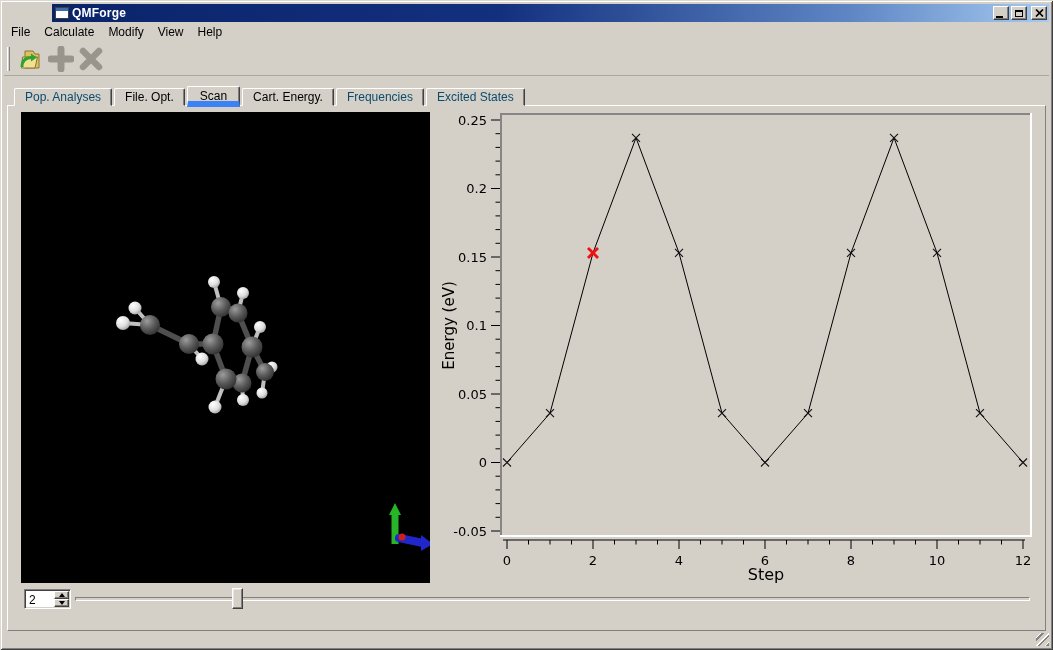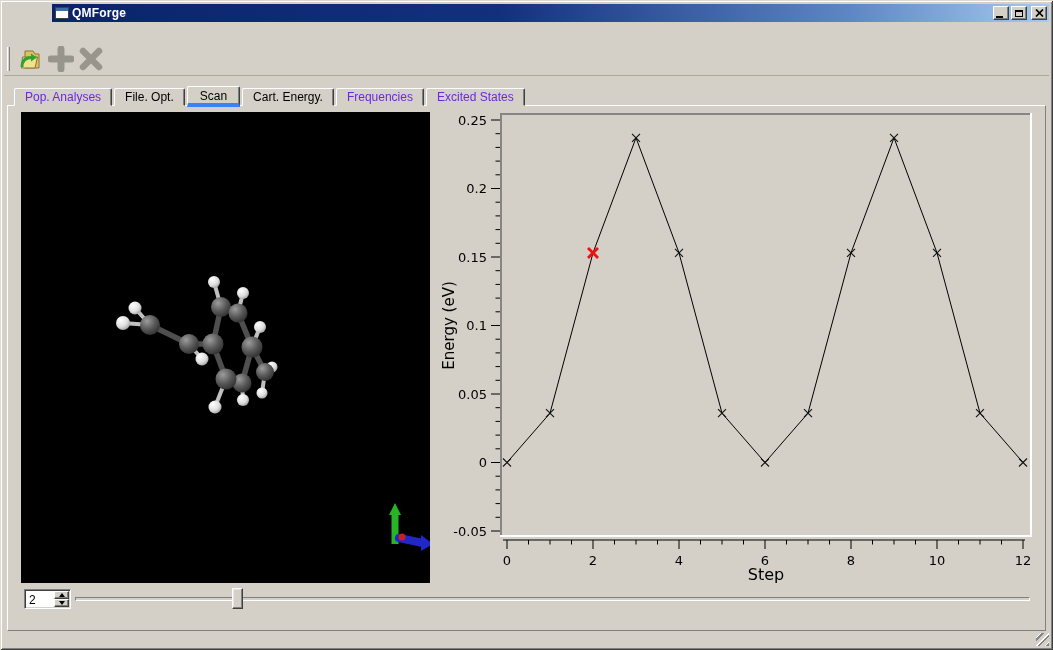--- a/index.html
+++ b/index.html
@@ -40,22 +40,22 @@
     border-left:1px solid #ffffff;border-right:1px solid #808080;background:#d4d0c8;}
   .tb-btn{width:30px;height:28px;display:flex;align-items:center;justify-content:center;background:transparent;border:none;padding:0;}
   
   .tabbar{position:absolute;left:14px;top:85px;height:21px;display:flex;align-items:flex-end;z-index:3;}
   .tab{
     height:18px;line-height:17px;padding:0 10px;background:#d4d0c8;position:relative;
     border:1px solid;border-color:#ffffff #404040 #d4d0c8 #ffffff;
     box-shadow:inset -1px 0 0 #808080;border-radius:2px 2px 0 0;margin-right:2px;
   }
   .tab.selected{height:21px;line-height:19px;padding:0 12px;z-index:4;
-    border-bottom:4px solid #3b82f6;margin-bottom:-1px;}
-  .tab.disabled{color:#6d28d9;}
+    border-bottom:6px solid #3b82f6;margin-bottom:-1px;}
+  .tab.disabled{color:#0c4a6e;}
   
   .pane{position:absolute;left:7px;top:105px;width:1039px;height:526px;background:#d4d0c8;
     border:1px solid;border-color:#ffffff #808080 #808080 #ffffff;z-index:1;}
   
   .viewer3d{position:absolute;left:21px;top:112px;width:409px;height:471px;background:#000;overflow:hidden;z-index:2;}
   
   .chartbox{position:absolute;left:438px;top:109px;width:602px;height:478px;z-index:2;}
   
   .spinbox{position:absolute;left:24px;top:589px;width:47px;height:20px;background:#fff;z-index:2;
     border:1px solid;border-color:#808080 #ffffff #ffffff #808080;
@@ -93,20 +93,27 @@
           <div class="glyph-max"></div>
         </div>
       <div class="winbtn close">
         <svg width="9" height="8">
             <path d="M1 0.5 L8 7.5 M8 0.5 L1 7.5" stroke="#000" stroke-width="1.7"></path>
           </svg>
       </div>
     </div>
   </div>
 
+  <div class="menubar">
+    <span class="menu-item">File</span>
+    <span class="menu-item">Calculate</span>
+    <span class="menu-item">Modify</span>
+    <span class="menu-item">View</span>
+    <span class="menu-item">Help</span>
+  </div>
 
   <div class="toolbar">
     <div class="tb-handle"></div>
     <button class="tb-btn" title="">
       <svg width="26" height="26" viewBox="0 0 26 26">
         <path d="M7 5 h8 l2 3 h4 v14 h-14 z" fill="#dfc25f" stroke="#8a7430" stroke-width="1"></path>
         <path d="M4.5 11 h15 l-2.5 11 h-13.5 z" fill="#efe192" stroke="#8a7430" stroke-width="1"></path>
         <path d="M4 21 C4 14.5 8 11.5 14 11.5" fill="none" stroke="#2fa32f" stroke-width="3"></path>
         <path d="M14 7.5 L20 11.5 L14 15.5 z" fill="#2fa32f" transform="translate(-1,0)"></path>
       </svg>

